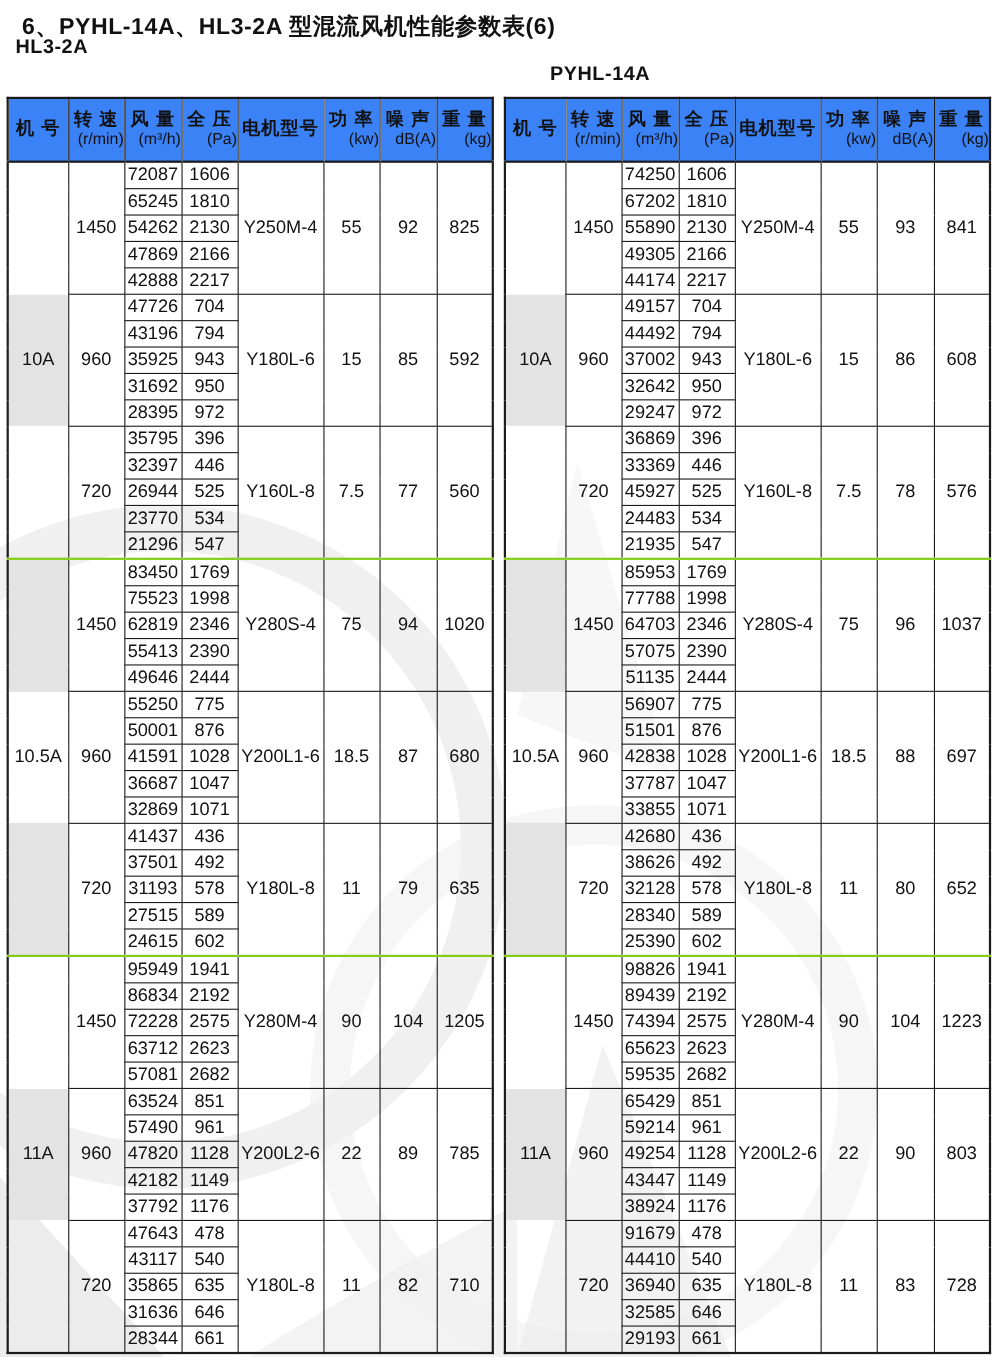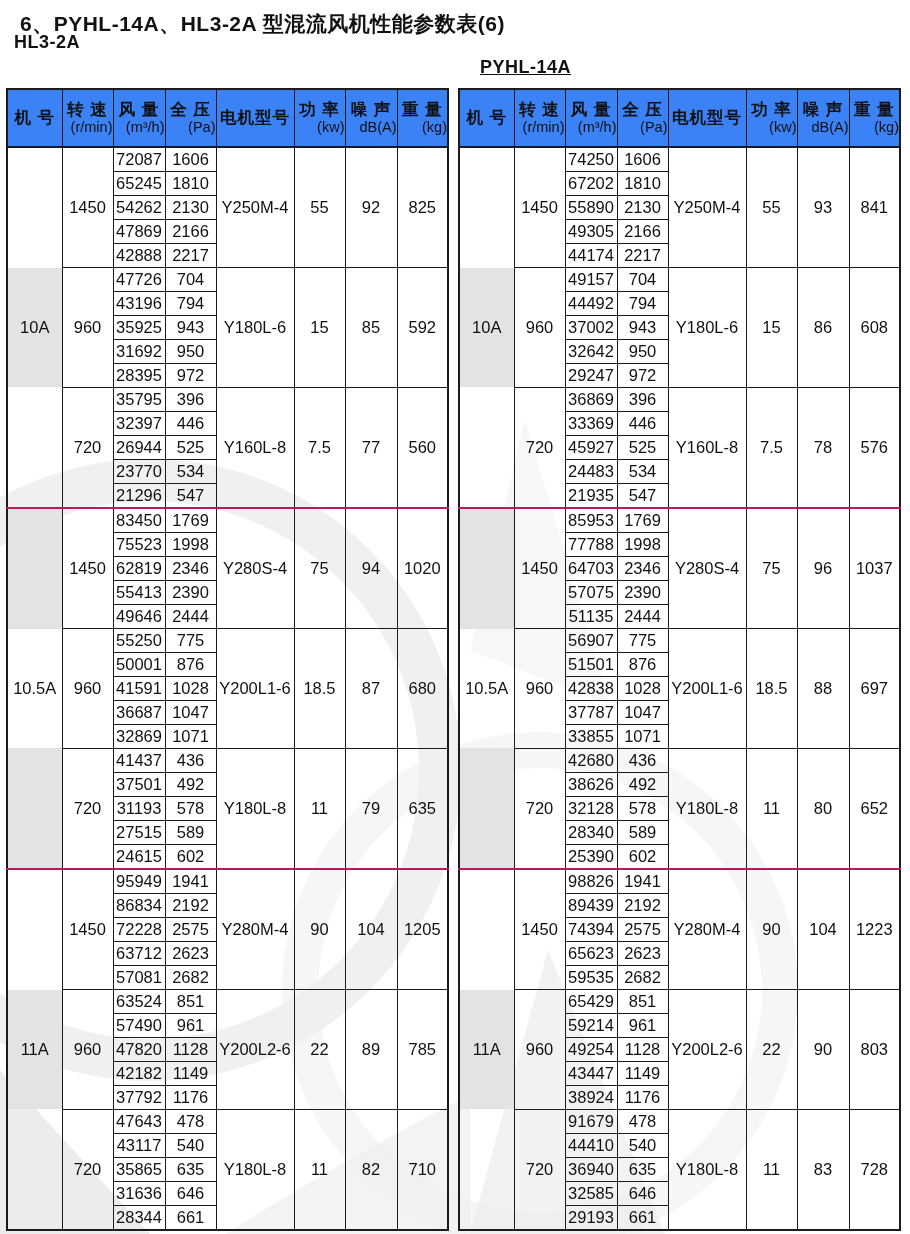--- a/index.html
+++ b/index.html
@@ -8,41 +8,41 @@
     font-family:"Liberation Sans","DejaVu Sans",sans-serif;color:#111;
     overflow:hidden;
   }
   .watermark{position:absolute;left:0;top:0;width:910px;height:1234px;z-index:0;}
   .page-title{
     position:absolute;left:20px;top:10px;font-size:21px;font-weight:bold;
     letter-spacing:0.5px;z-index:2;white-space:nowrap;
   }
   .tbl-label{position:absolute;font-size:18px;font-weight:bold;letter-spacing:0.5px;z-index:2;}
   .tbl-label.left{left:14px;top:32px;}
-  .tbl-label.right{left:480px;top:57px;text-decoration:underline;}
+  .tbl-label.right{left:500px;top:57px;}
   .tbl-wrap{position:absolute;top:88px;z-index:1;}
   .tbl-wrap.left{left:6px;}
   .tbl-wrap.right{left:458px;}
   table.spec{
     border-collapse:collapse;table-layout:fixed;width:442px;height:1108px;
     border:2px solid #1b1b1b;
   }
   table.spec th,table.spec td{
     border:1px solid #1b1b1b;padding:0;text-align:center;vertical-align:middle;
     font-size:16.5px;line-height:1.05;overflow:hidden;
   }
   table.spec th{
     background:#3b82f6;height:56px;border-bottom:2px solid #1b1b1b;font-weight:bold;
   }
   table.spec th .l1{font-size:16.5px;letter-spacing:1px;}
   table.spec th .l2{font-size:14.5px;font-weight:normal;margin-top:2px;text-align:right;}
   table.spec td{height:23px;background:transparent;}
   td.shade{background:#e3e3e3;}
   td.inshade{background:#f2f2f2;}
-  tr.gsep td{border-top:2px solid #be185d;}
+  tr.gsep td{border-top:2px solid #84cc16;}
 </style>
 </head>
 <body>
 
 <svg class="watermark" viewBox="0 0 910 1234" xmlns="http://www.w3.org/2000/svg" aria-hidden="true">
   <circle cx="150" cy="770" r="290" fill="none" stroke="#ebebeb" stroke-width="42" opacity="0.75"></circle>
   <circle cx="540" cy="990" r="240" fill="none" stroke="#f0f0f0" stroke-width="36" opacity="0.6"></circle>
   <path d="M470 1234 L548 950 L665 1234 Z" fill="#ececec" opacity="0.7"></path>
   <path d="M0 1070 L150 1234 L0 1234 Z" fill="#e9e9e9" opacity="0.85"></path>
   <path d="M225 1234 Q360 1150 470 1095 L470 1234 Z" fill="#f0f0f0" opacity="0.8"></path>

